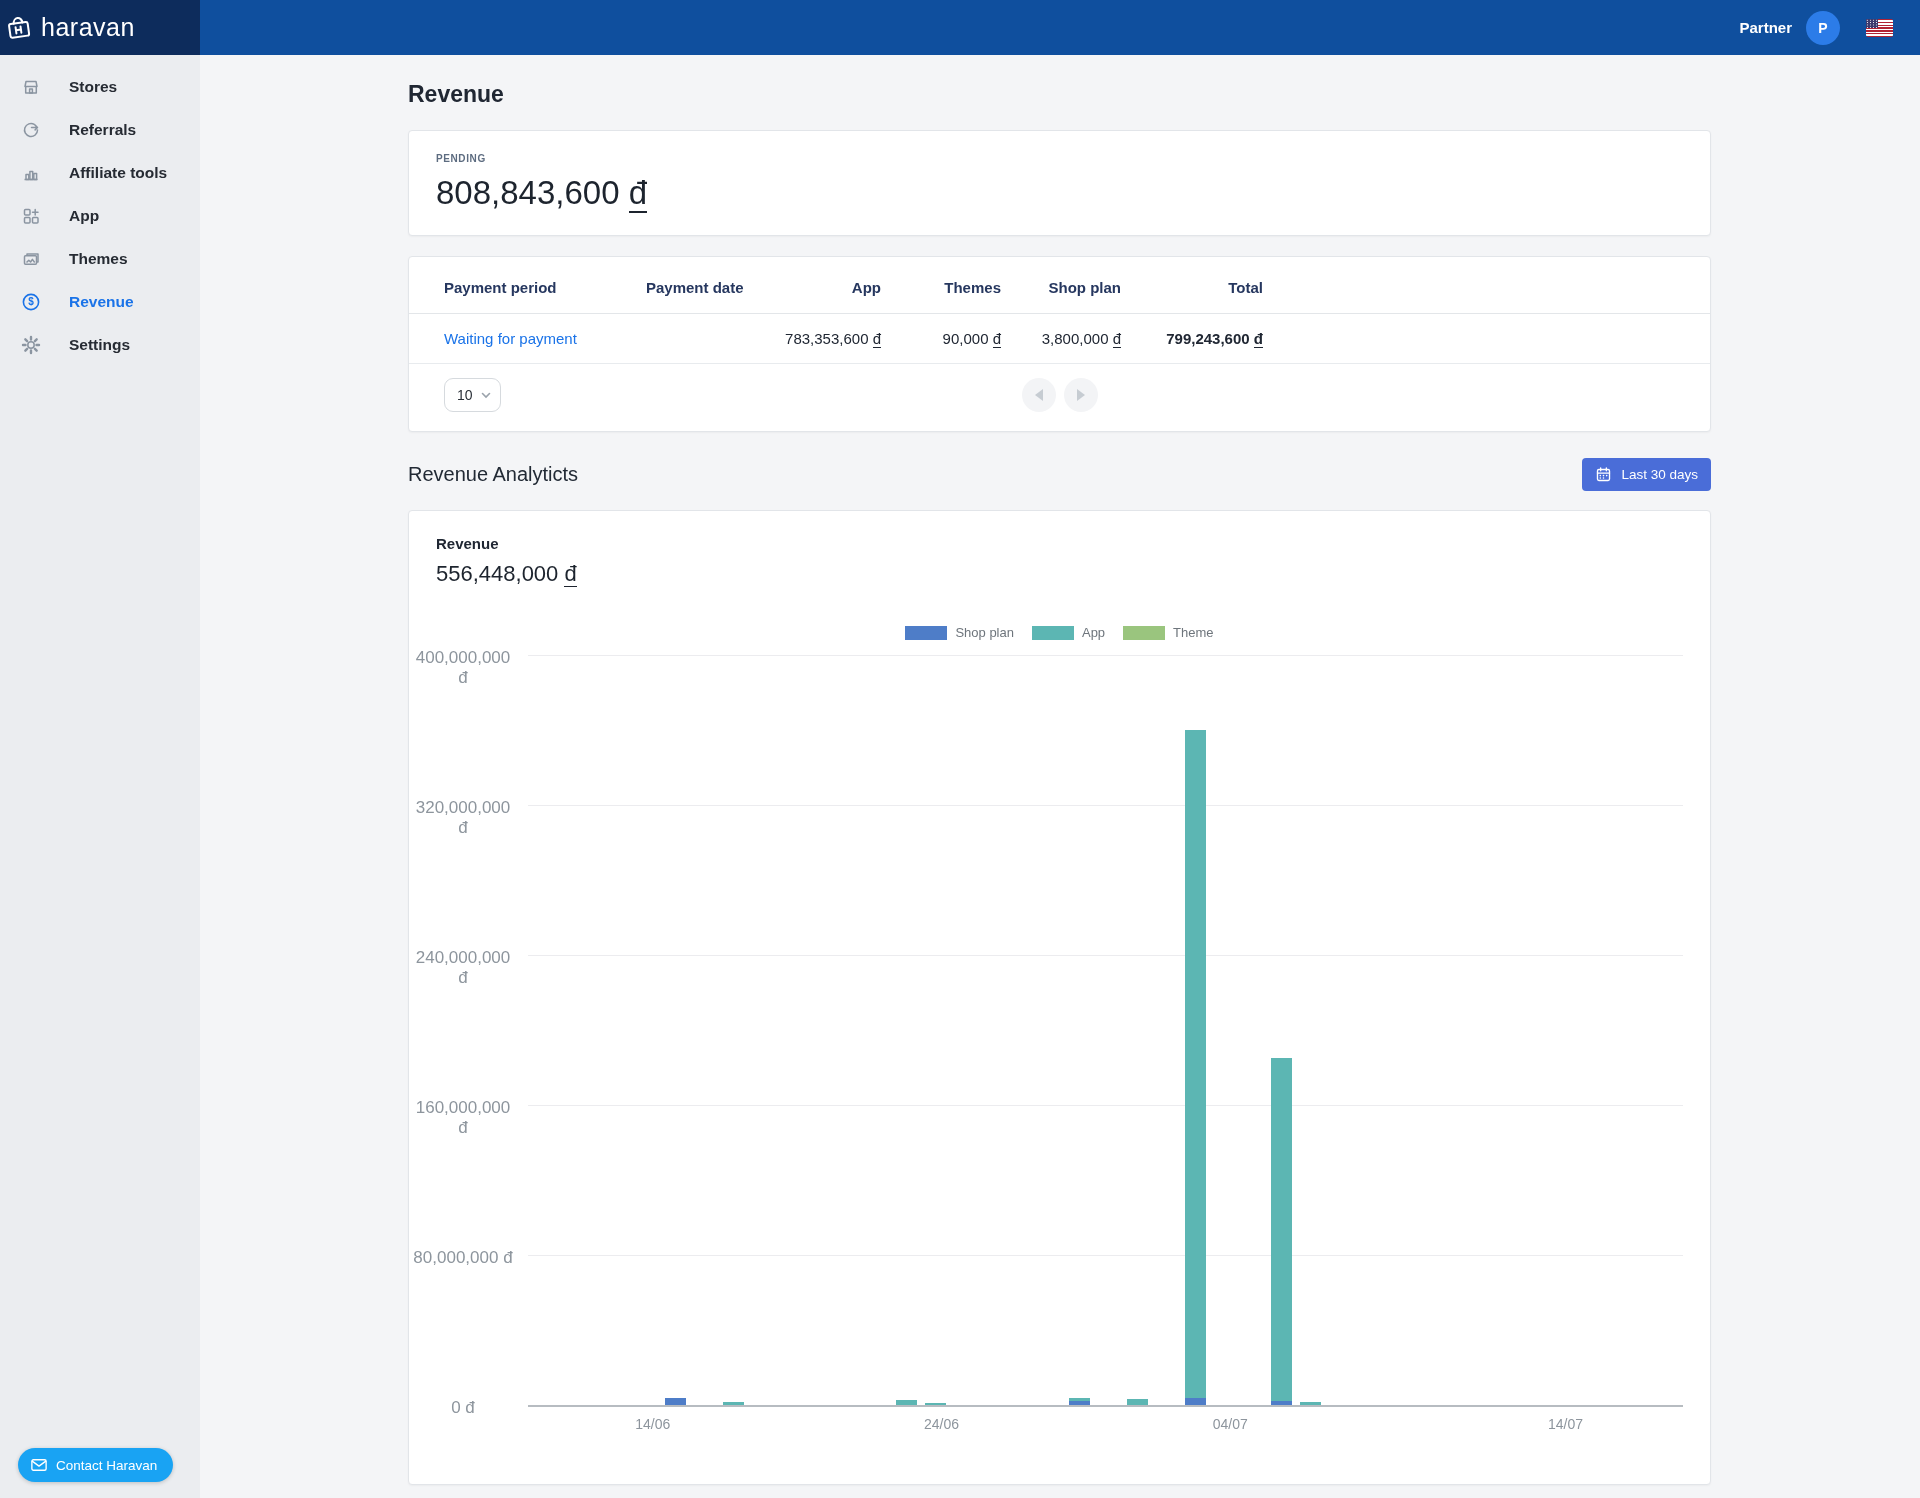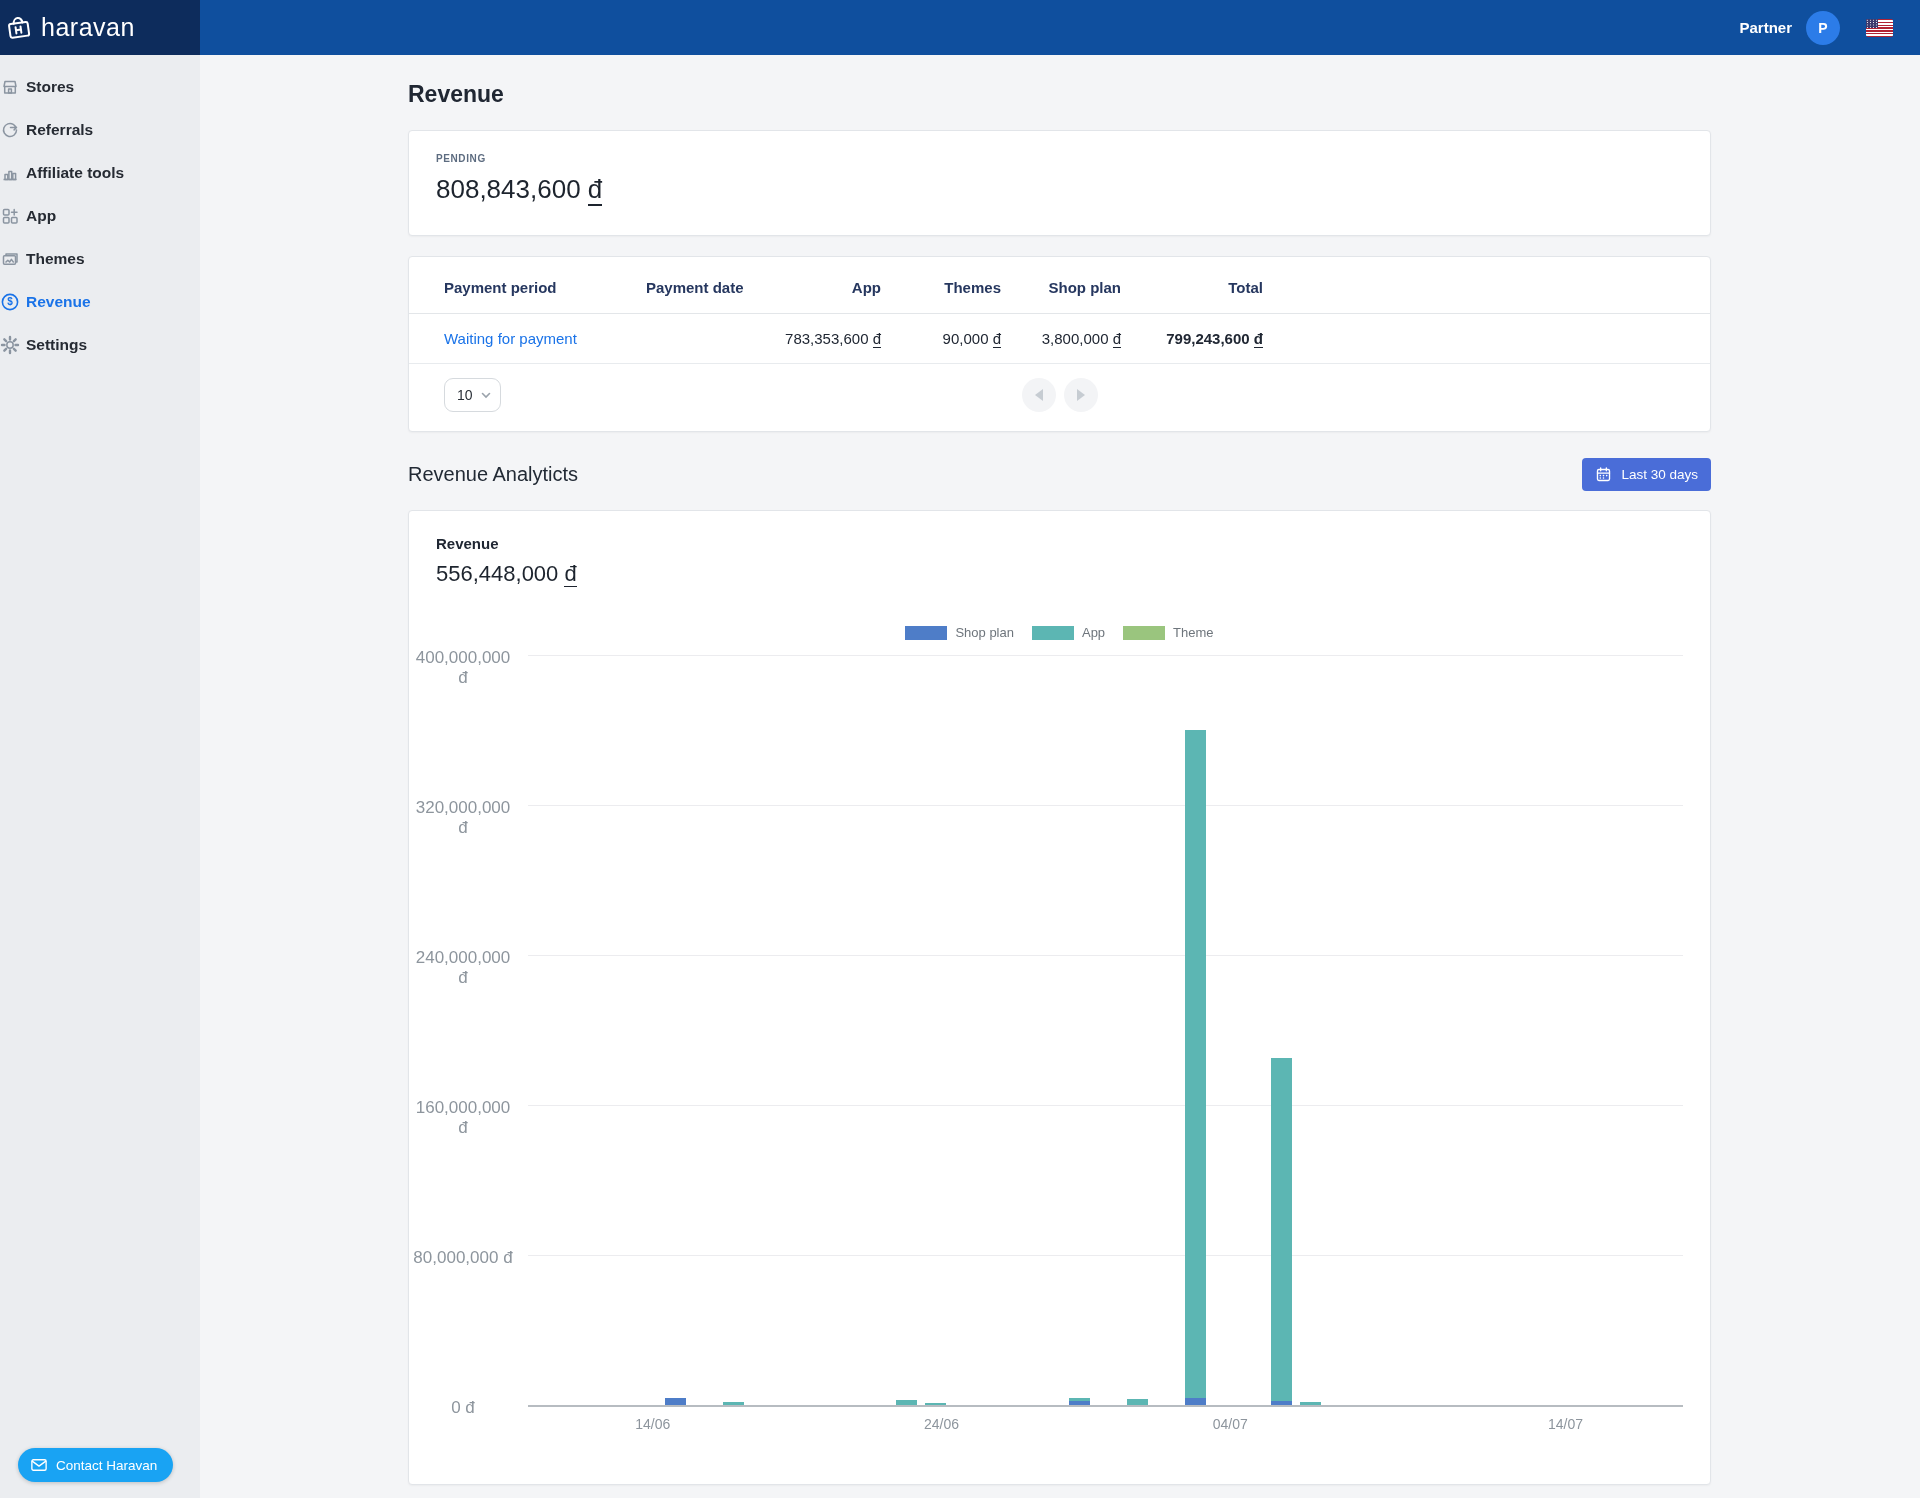--- a/index.html
+++ b/index.html
@@ -13,37 +13,37 @@
   .topbar-right { margin-left:auto; display:flex; align-items:center; padding-right:27px; gap:14px; }
   .partner-label { color:#fff; font-size:15px; font-weight:700; }
   .avatar { width:34px; height:34px; border-radius:50%; background:#2c7ce8; color:#fff; font-size:14px; font-weight:700; display:flex; align-items:center; justify-content:center; }
   .flag { width:27px; height:18px; margin-left:12px; border-radius:2px; position:relative; overflow:hidden;
           background:repeating-linear-gradient(180deg,#b22234 0 1.4px,#ffffff 1.4px 2.8px); }
   .flag::after { content:""; position:absolute; top:0; left:0; width:12px; height:9px; background:#3c3b6e;
           background-image:radial-gradient(#fff .6px, transparent .8px); background-size:3px 2.4px; }
 
   
   .sidebar { position:absolute; top:55px; left:0; bottom:0; width:200px; background:#ebedf0; padding-top:10px; z-index:20; }
-  .side-item { height:43px; display:flex; align-items:center; gap:6px; cursor:pointer;
+  .side-item { height:43px; display:flex; align-items:center; padding-left:21px; gap:28px; cursor:pointer;
                font-size:15.5px; font-weight:600; color:#262b33; }
   .side-item svg { flex:0 0 auto; }
   .side-item .ic { stroke:#8b95a1; }
   .side-item.active { color:#1a73e8; }
   .side-item.active .ic { stroke:#1a73e8; }
   .side-item.active text { fill:#1a73e8; }
 
   
   .main { position:absolute; left:200px; top:55px; right:0; bottom:0; padding:26px 209px 0 208px; }
   .page-title { font-size:23px; font-weight:700; color:#202733; margin-bottom:22px; }
   .card { background:#fff; border:1px solid #e2e5e9; border-radius:4px; box-shadow:0 1px 2px rgba(0,0,0,.04); }
 
   
   .pending-card { height:106px; padding:22px 27px; margin-bottom:20px; }
   .pending-label { font-size:10px; font-weight:700; letter-spacing:.6px; color:#5d6c80; }
-  .pending-amount { font-size:26px; color:#1d242e; margin-top:10px; }
+  .pending-amount { font-size:33px; color:#1d242e; margin-top:10px; }
   .dong { border-bottom:.08em solid currentColor; padding-bottom:.01em; }
 
   
   .table-card { margin-bottom:26px; }
   table { width:100%; border-collapse:collapse; table-layout:fixed; }
   col.c1{width:237px} col.c2{width:110px} col.c3{width:125px} col.c4{width:120px} col.c5{width:120px} col.c6{width:142px} col.c7{width:auto}
   th { font-size:15px; font-weight:700; color:#26375f; padding:22px 0 17px; text-align:left; border-bottom:1px solid #e3e6e9; }
   th.first, td.first { padding-left:35px; }
   th.num, td.num { text-align:right; }
   td { font-size:15px; padding:16px 0; border-bottom:1px solid #e8ebee; color:#202733; }

